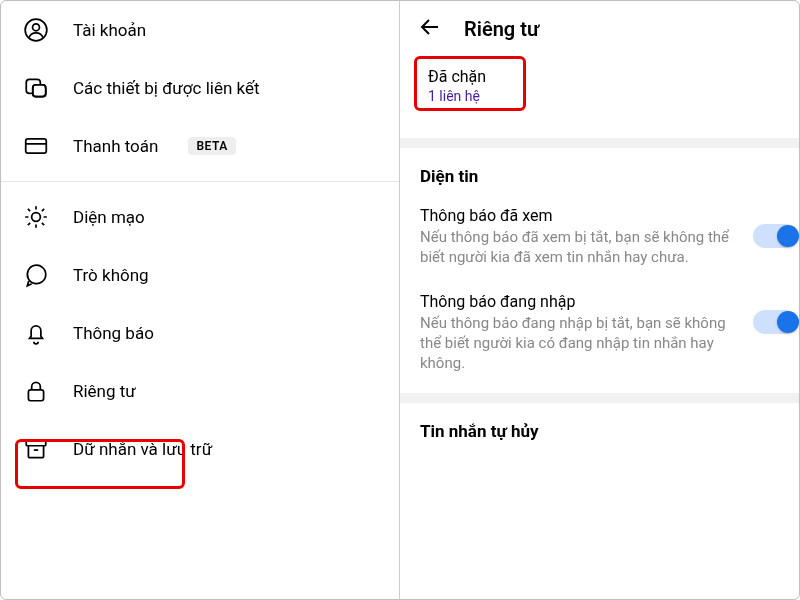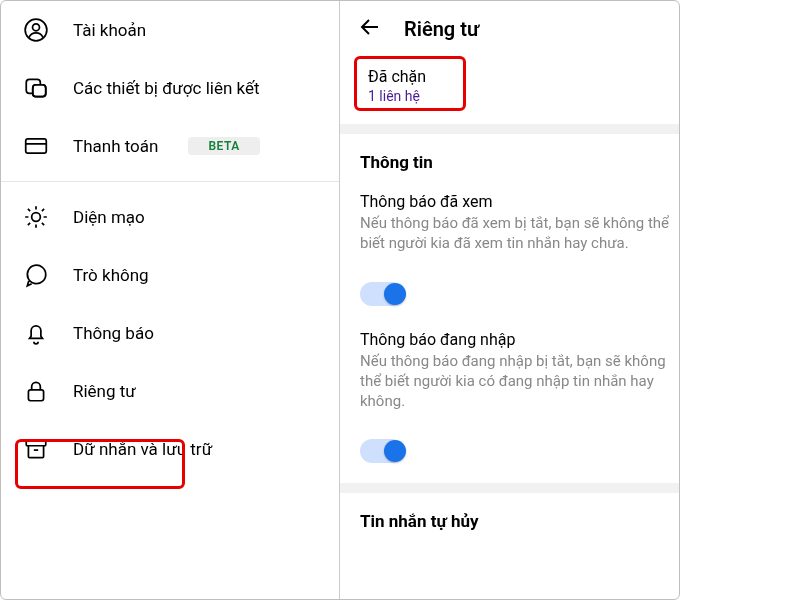--- a/index.html
+++ b/index.html
@@ -6,21 +6,21 @@
   body {
     font-family: -apple-system, BlinkMacSystemFont, "Segoe UI", Roboto, Helvetica, Arial, sans-serif;
     background: #ffffff;
     width: 800px;
     height: 600px;
     overflow: hidden;
     position: relative;
   }
   .container {
     display: flex;
-    width: 680px;
+    width: 800px;
     height: 600px;
     border: 1px solid #bfbfbf;
     border-radius: 6px;
     overflow: hidden;
     background: #fff;
   }
   .panel {
     width: 50%;
     height: 100%;
     overflow: hidden;
@@ -42,24 +42,24 @@
     align-items: center;
     justify-content: center;
   }
   .list-item .icon svg { width: 26px; height: 26px; stroke: #000; fill: none; stroke-width: 1.6; }
   .list-item-label {
     font-size: 17px;
     color: #000;
   }
   .beta-badge {
     background: #eeeeee;
-    color: #15803d;
+    color: #000000;
     font-size: 12px;
     font-weight: 600;
-    padding: 2px 20px;
+    padding: 2px 8px;
     border-radius: 4px;
     margin-left: 6px;
     letter-spacing: 0.5px;
   }
   .section-divider {
     height: 1px;
     background: #e5e5e5;
     margin: 6px 0;
   }
   .highlight-box {
@@ -75,39 +75,38 @@
     padding: 14px 18px 10px 18px;
     gap: 22px;
   }
   .right-header svg { width: 24px; height: 24px; stroke: #000; fill: none; stroke-width: 2; }
   .right-title {
     font-size: 20px;
     font-weight: 600;
     color: #000;
   }
   .blocked-block {
-    margin: 8px 18px 14px 18px;
+    margin: 8px 18px 28px 18px;
     padding: 6px 10px;
     width: fit-content;
   }
   .blocked-title { font-size: 16px; color: #000; }
   .blocked-sub { font-size: 14px; color: #4c1d95; margin-top: 2px; }
   .thick-divider { height: 10px; background: #f1f1f1; }
   .section-header {
     font-size: 17px;
     font-weight: 700;
     color: #000;
     padding: 18px 20px 8px 20px;
   }
   .setting-row {
     display: flex;
     align-items: flex-start;
     padding: 12px 8px 12px 20px;
     gap: 10px;
-    flex-direction: column;
   }
   .setting-text { flex: 1; }
   .setting-title { font-size: 16px; color: #000; margin-bottom: 2px; }
   .setting-desc { font-size: 15px; color: #888; line-height: 1.35; }
   .toggle {
     width: 44px;
     height: 24px;
     background: #e6e6e6;
     border-radius: 12px;
     position: relative;
@@ -243,21 +242,21 @@
 
     <div class="blocked-block">
       <div class="blocked-title">Đã chặn</div>
       <div class="blocked-sub">1 liên hệ</div>
     </div>
 
     <div class="highlight-box" style="left:14px; top:55px; width:112px; height:55px;"></div>
 
     <div class="thick-divider"></div>
 
-    <div class="section-header">Thông tin</div>
+    <div class="section-header">Diện tin</div>
 
     <div class="setting-row">
       <div class="setting-text">
         <div class="setting-title">Thông báo đã xem</div>
         <div class="setting-desc">Nếu thông báo đã xem bị tắt, bạn sẽ không thể biết người kia đã xem tin nhắn hay chưa.</div>
       </div>
       <div class="toggle on">
           <div class="knob"></div>
         </div>
     </div>

